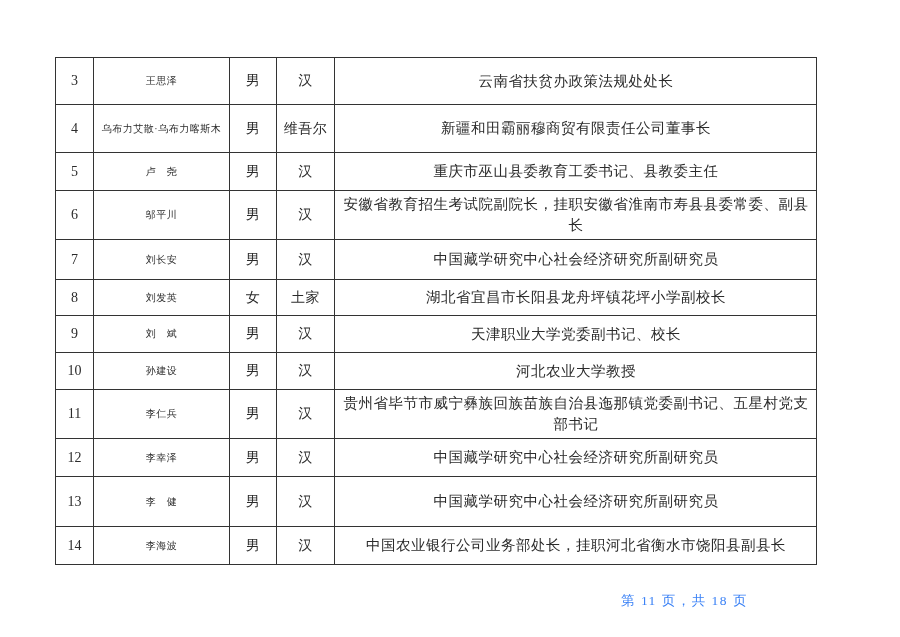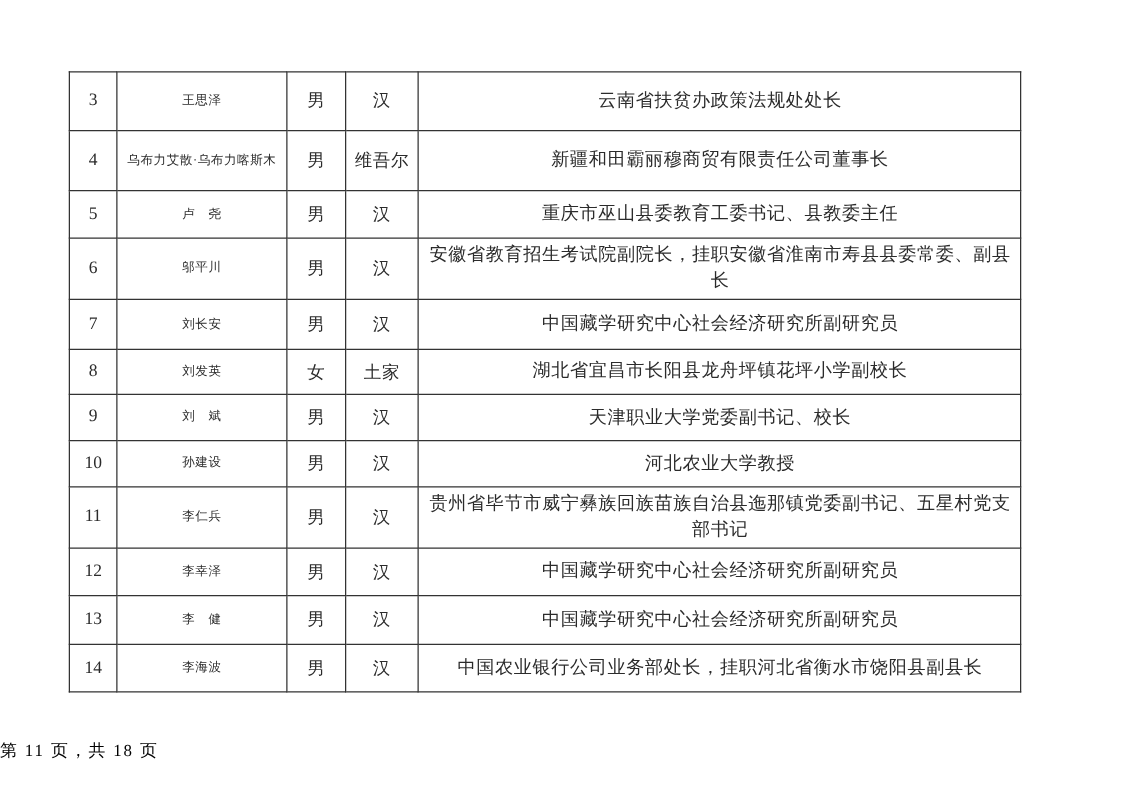--- a/index.html
+++ b/index.html
@@ -26,24 +26,24 @@
   
   tr.r{height:38px;}
   tr.r:nth-child(1){height:47px;}
   tr.r:nth-child(2){height:48px;}
   tr.r:nth-child(4){height:44px;}
   tr.r:nth-child(5){height:40px;}
   tr.r:nth-child(6){height:36px;}
   tr.r:nth-child(7){height:37px;}
   tr.r:nth-child(8){height:37px;}
   tr.r:nth-child(9){height:46px;}
-  tr.r:nth-child(11){height:39px;}
+  tr.r:nth-child(11){height:50px;}
   .footer{
     position:absolute;left:0;top:592px;width:748px;
-    text-align:left;font-size:13.5px;letter-spacing:1.5px;color:#000000;
+    text-align:right;font-size:13.5px;letter-spacing:1.5px;color:#3b82f6;
   }
 </style>
 </head>
 <body>
 
 <div class="page">
 
   <table class="roster">
     <colgroup>
       <col style="width:38px">

